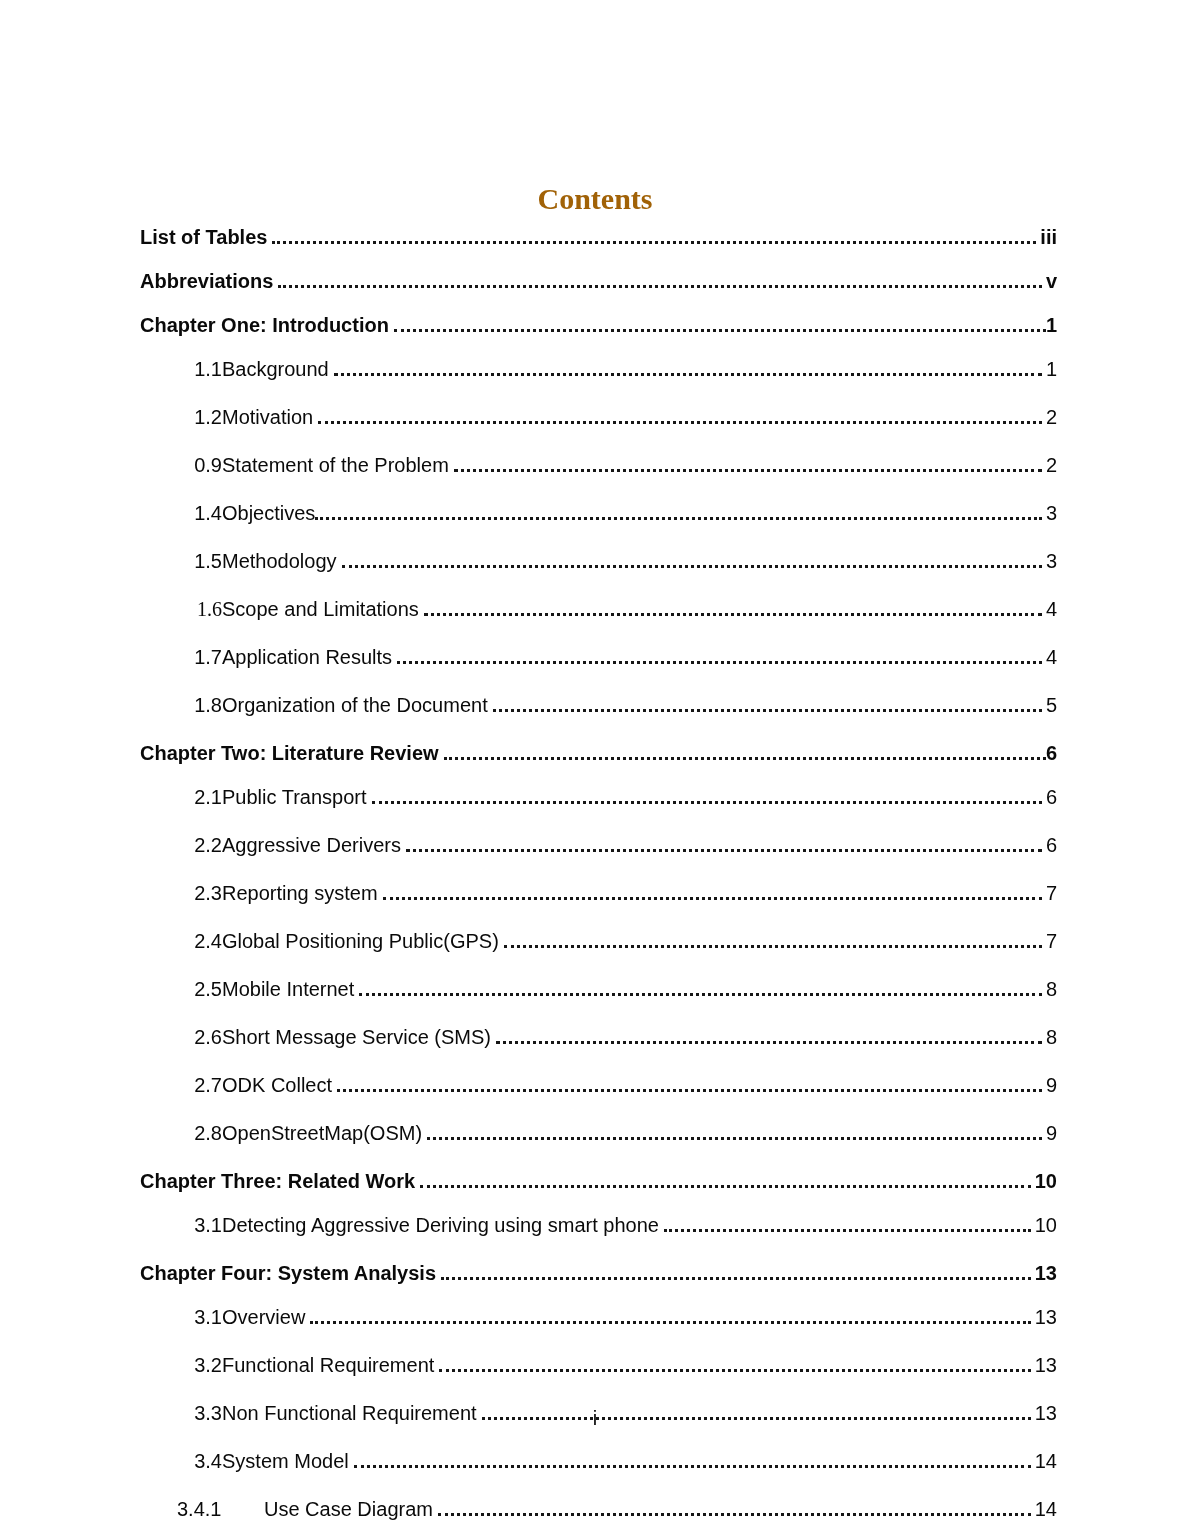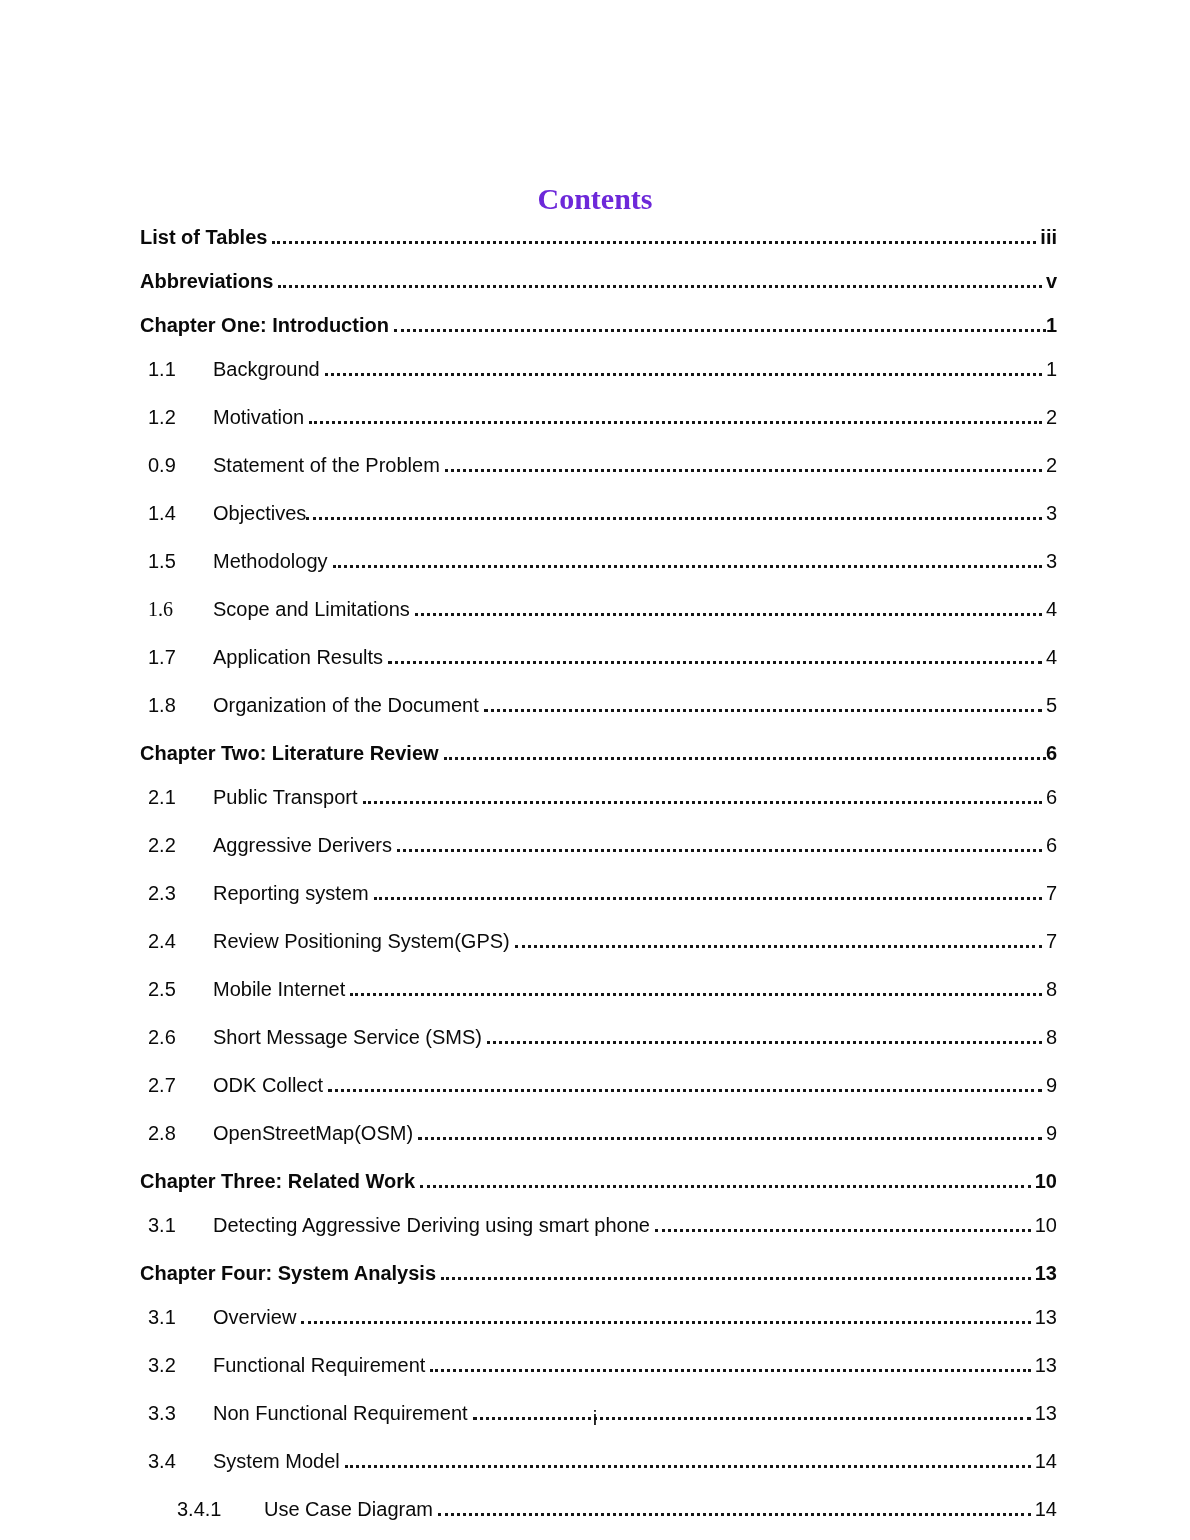--- a/index.html
+++ b/index.html
@@ -44,22 +44,23 @@
     margin-bottom: 10px;
   }
   .row.section,
   .row.subsection {
     margin-bottom: 14px;
   }
   .row .num {
     flex: 0 0 auto;
   }
   .row.section .num {
-    margin-left: 8px;
+    margin-left: 17px;
     width: 65px;
+    text-align: right;
   }
   .row.subsection .num {
     margin-left: 37px;
     width: 87px;
   }
   .row .num.serif-num {
     font-family: "Liberation Serif", serif;
   }
   .row .label {
     flex: 0 0 auto;
@@ -83,21 +84,21 @@
     left: 0;
     width: 100%;
     text-align: center;
     font-size: 20px;
     line-height: 26px;
   }
 </style>
 </head>
 <body style="color: rgb(10, 10, 10);">
 
-<div class="doc-title" style="color: #6d28d9;">Contents</div>
+<div class="doc-title" style="color: #a16207;">Contents</div>
 
 <div class="toc" id="toc-list">
     <div class="row chapter">
       <span class="label">List of Tables</span>
       <span class="leader"></span>
       <span class="pagenum">iii</span>
     </div>
     <div class="row chapter">
       <span class="label">Abbreviations</span>
       <span class="leader"></span>
@@ -174,21 +175,21 @@
       <span class="pagenum">6</span>
     </div>
     <div class="row section">
       <span class="num">2.3</span>
       <span class="label">Reporting system</span>
       <span class="leader"></span>
       <span class="pagenum">7</span>
     </div>
     <div class="row section">
       <span class="num">2.4</span>
-      <span class="label">Review Positioning System(GPS)</span>
+      <span class="label">Global Positioning Public(GPS)</span>
       <span class="leader"></span>
       <span class="pagenum">7</span>
     </div>
     <div class="row section">
       <span class="num">2.5</span>
       <span class="label">Mobile Internet</span>
       <span class="leader"></span>
       <span class="pagenum">8</span>
     </div>
     <div class="row section">

